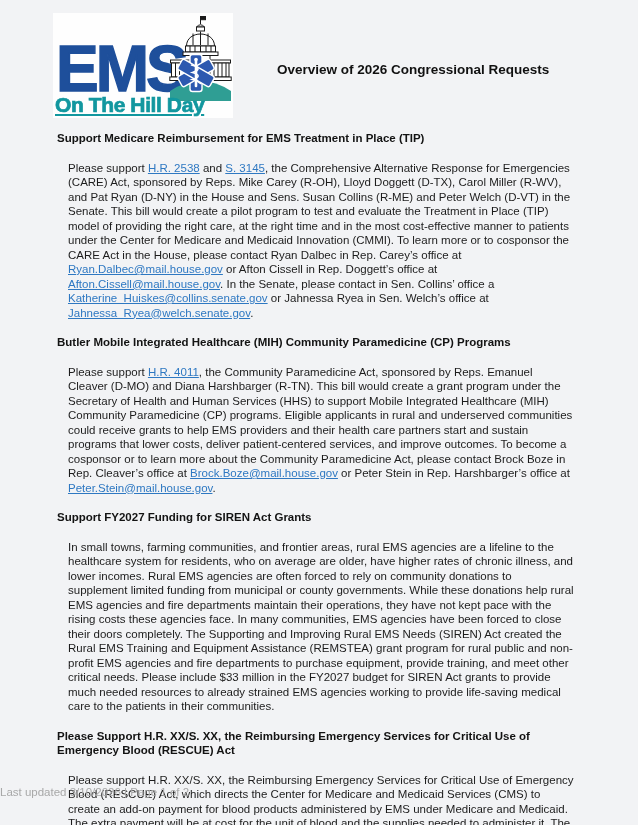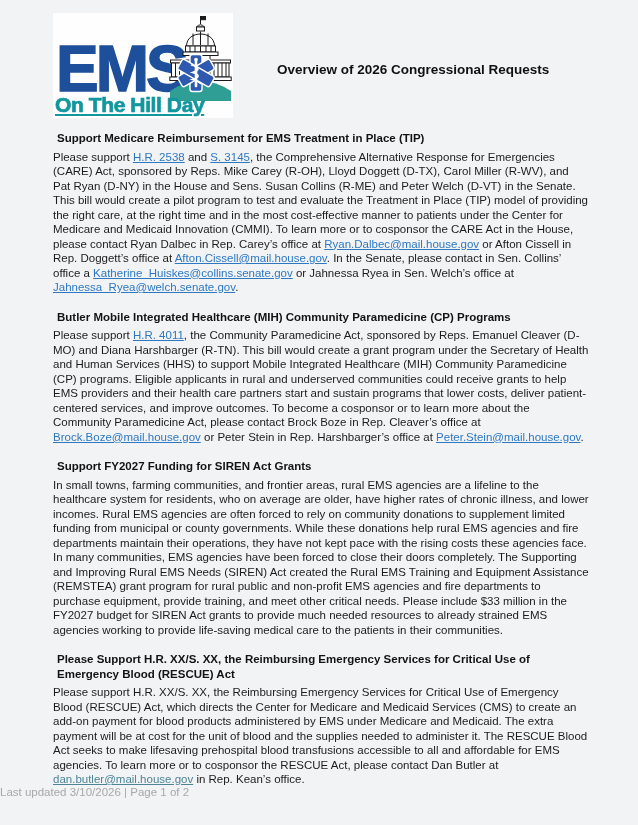--- a/index.html
+++ b/index.html
@@ -48,21 +48,21 @@
     position:absolute;left:265px;top:50px;margin:12px;
     font-size:13.5px;font-weight:bold;color:#111;white-space:nowrap;
   }
   
   .content{position:absolute;left:53px;top:127px;width:536px;}
   .req-section{margin:0 0 15px 0;}
   .req-section h2{
     margin:4px;font-size:11.5px;line-height:14.5px;font-weight:bold;color:#131313;
   }
   .req-section p{
-    margin:0;font-size:11.5px;line-height:14.5px;color:var(--text);
+    margin:15px;font-size:11.5px;line-height:14.5px;color:var(--text);
   }
   .inline-link{color:var(--link-blue);text-decoration:underline;}
   .inline-link.teal{color:var(--link-teal);}
   
   .page-footer{
     position:absolute;left:0;right:0;top:786px;text-align:left;
     font-size:11.5px;color:var(--footer-gray);
   }
 </style>
 </head>

